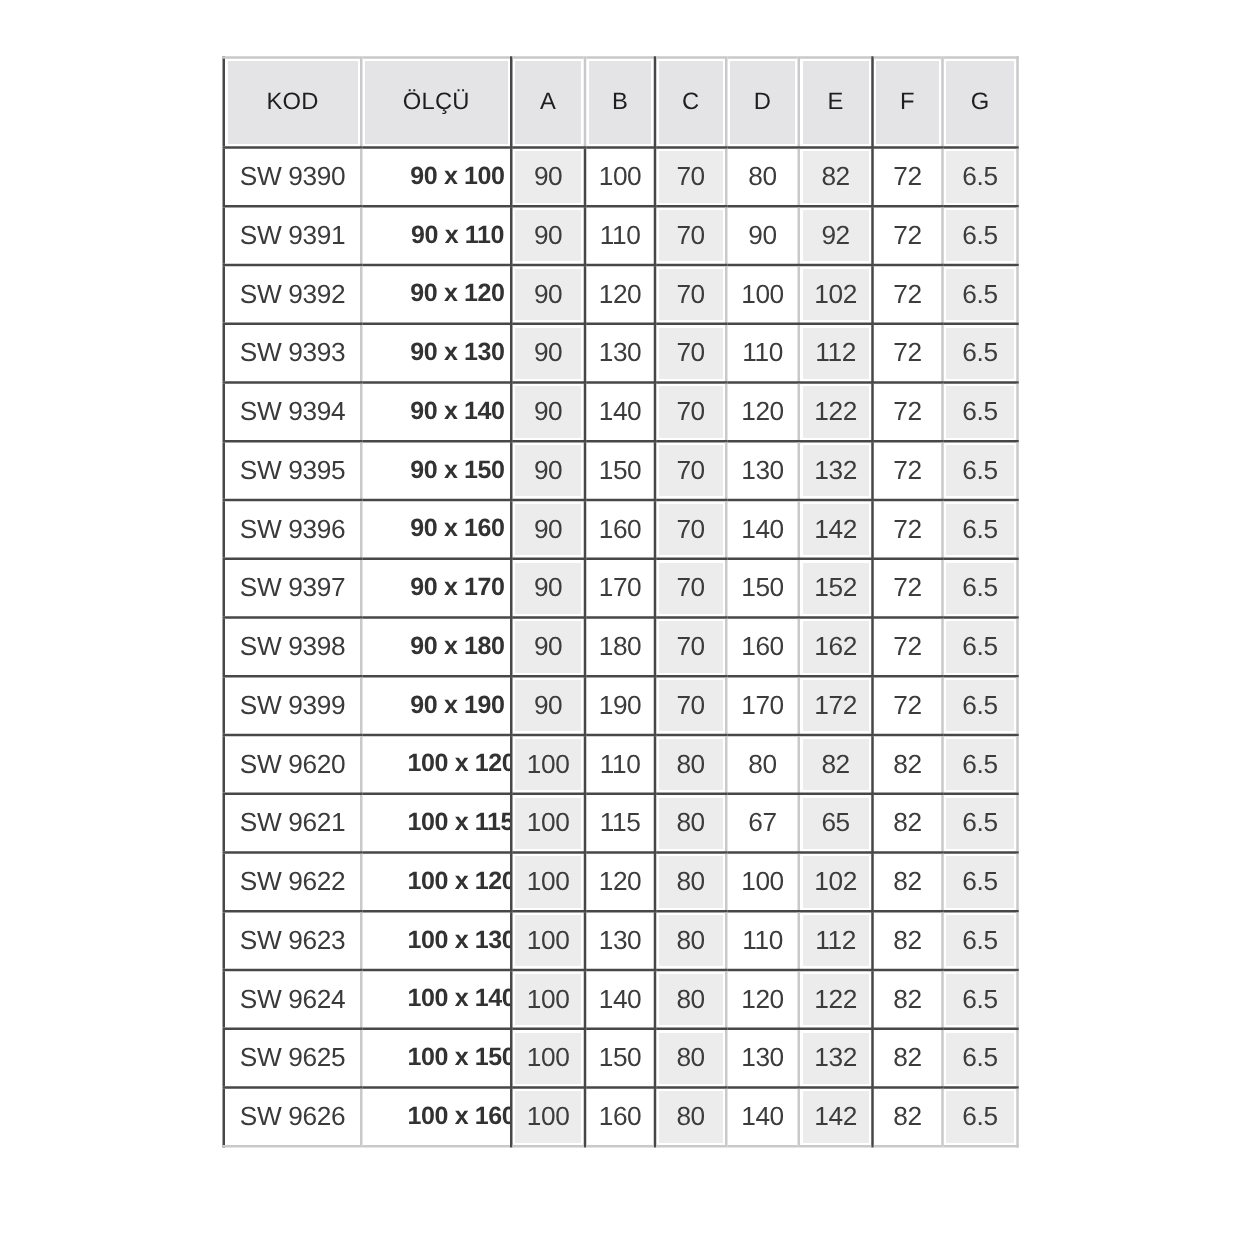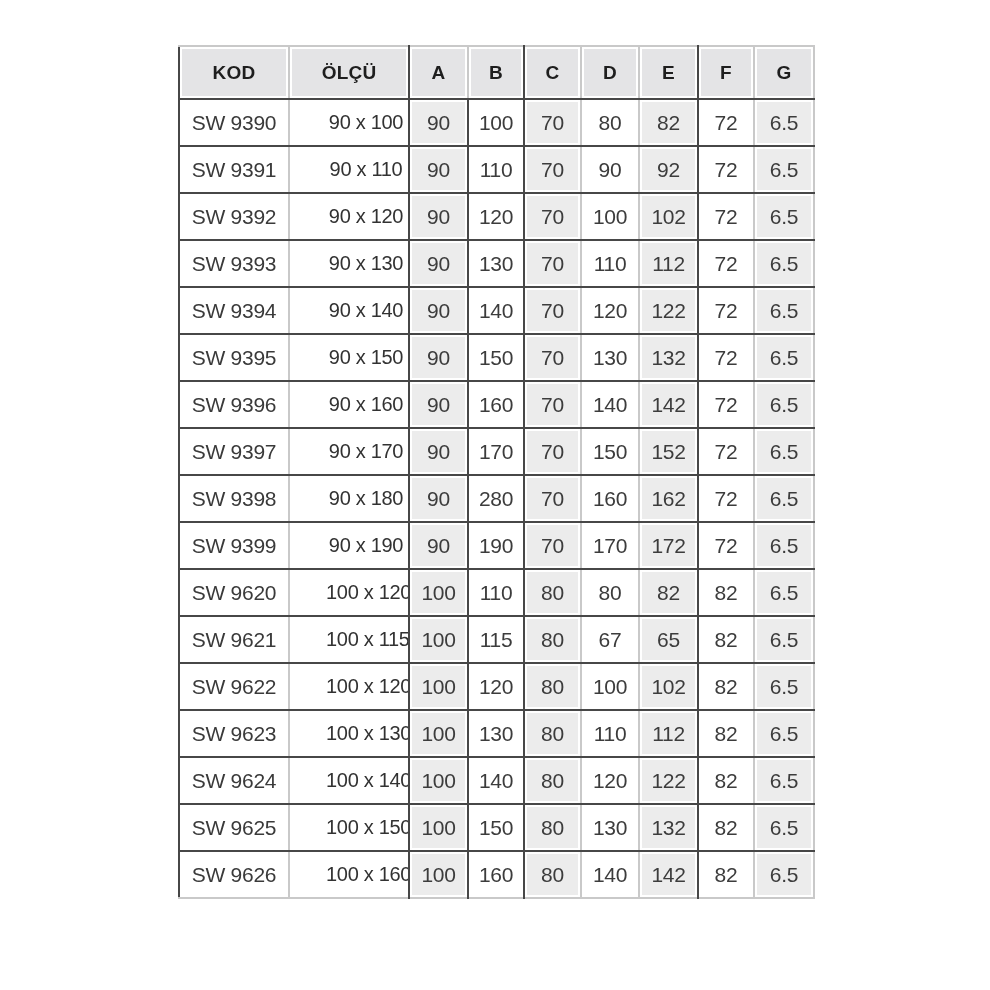--- a/index.html
+++ b/index.html
@@ -32,43 +32,43 @@
     border-bottom: 2px solid var(--light);
   }
   th, td {
     text-align: center;
     vertical-align: middle;
     padding: 2px;
     overflow: hidden;
     white-space: nowrap;
   }
   thead th {
-    height: 53px;
+    height: 72px;
     background: var(--header-bg);
     background-clip: content-box;
     font-size: 19px;
-    font-weight: 700;
+    font-weight: 400;
     color: var(--header-text);
     border-bottom: 2px solid var(--dark);
     letter-spacing: 0.2px;
   }
   tbody td {
     height: 47px;
     font-size: 21px;
     font-weight: 400;
     color: var(--body-text);
     border-bottom: 2px solid var(--dark);
     letter-spacing: -0.3px;
   }
   tbody tr:last-child td { border-bottom: none; }
   td.shaded {
     background: var(--shade);
     background-clip: content-box;
   }
-  td.olcu { font-weight: 400; color: #323232; font-size: 20px; padding-left: 36px; }
+  td.olcu { font-weight: 700; color: #323232; font-size: 20px; padding-left: 36px; }
   td.kod  { color: #3a3a3a; border-radius: 13px; }
   
   th.c1, td.c1 { border-right: 2px solid var(--light); }
   th.c2, td.c2 { border-right: 2px solid var(--dark); }
   td.c3        { border-right: 2px solid var(--dark); }
   th.c3        { border-right: 2px solid var(--light); }
   th.c4, td.c4 { border-right: 2px solid var(--dark); }
   th.c5, td.c5 { border-right: 2px solid var(--light); }
   th.c6, td.c6 { border-right: 2px solid var(--light); }
   th.c7, td.c7 { border-right: 2px solid var(--dark); }
@@ -189,21 +189,21 @@
           <td class="c5 shaded">70</td>
           <td class="c6">150</td>
           <td class="c7 shaded">152</td>
           <td class="c8">72</td>
           <td class="c9 shaded">6.5</td>
         </tr>
         <tr>
           <td class="c1 kod">SW 9398</td>
           <td class="c2 olcu">90 x 180</td>
           <td class="c3 shaded">90</td>
-          <td class="c4">280</td>
+          <td class="c4">180</td>
           <td class="c5 shaded">70</td>
           <td class="c6">160</td>
           <td class="c7 shaded">162</td>
           <td class="c8">72</td>
           <td class="c9 shaded">6.5</td>
         </tr>
         <tr>
           <td class="c1 kod">SW 9399</td>
           <td class="c2 olcu">90 x 190</td>
           <td class="c3 shaded">90</td>

